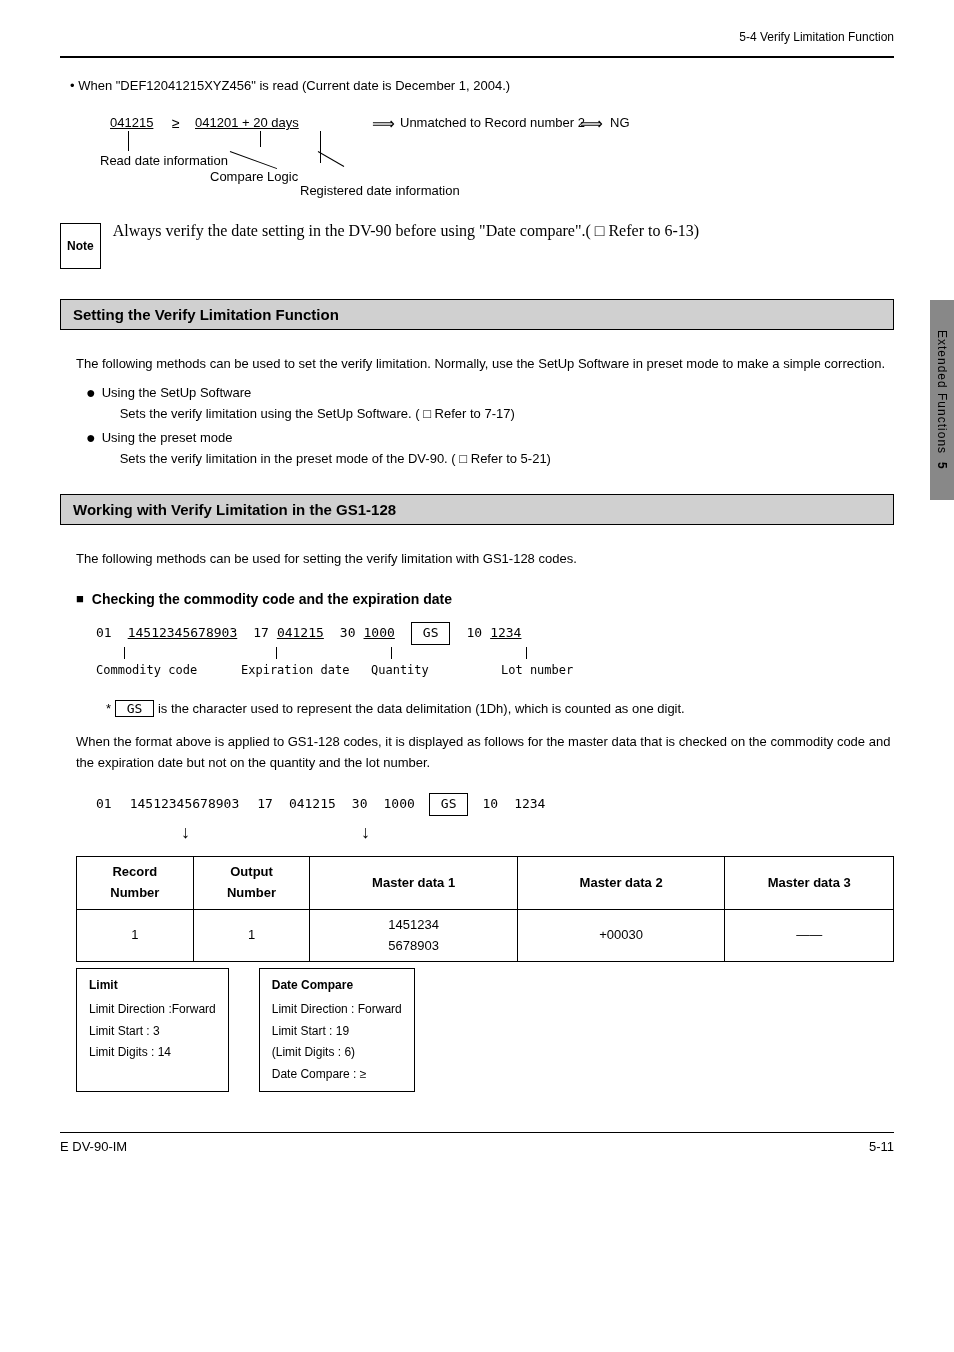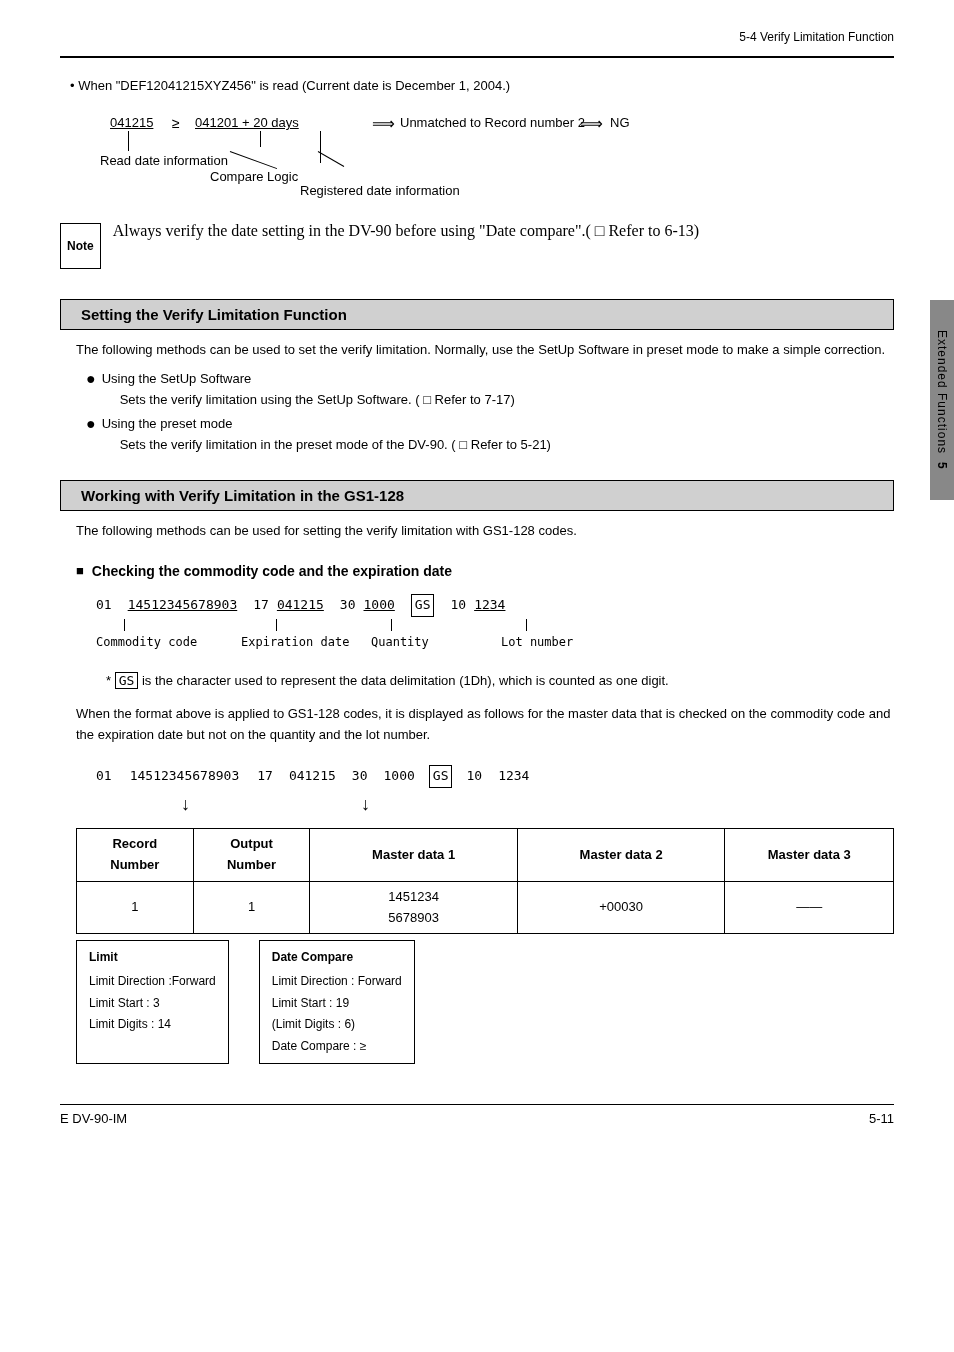--- a/index.html
+++ b/index.html
@@ -46,24 +46,24 @@
       white-space: nowrap;
       margin-top: 1px;
     }
     .note-text {
       font-size: 16px;
       font-family: Liberation Serif, serif;
     }
     .section-header {
       background: #d0d0d0;
       border: 1px solid #000;
-      padding: 6px 20px;
+      padding: 6px 12px;
       font-size: 15px;
       font-weight: bold;
-      margin-bottom: 10px;
+      margin-bottom: 24px;
     }
     .section-body {
       margin: 0 0 10px 16px;
       font-size: 13px;
       line-height: 1.6;
     }
     .bullet-list {
       margin: 8px 0 8px 10px;
       list-style: none;
     }
@@ -90,21 +90,21 @@
       font-weight: bold;
       margin: 18px 0 12px 0;
     }
     .subsection-header::before {
       content: '■';
       font-size: 13px;
     }
     .underline { text-decoration: underline; }
     .gs-box {
       border: 1px solid #000;
-      padding: 0 3px;
+      padding: 0 11px;
       font-family: monospace;
       font-size: 13px;
     }
     .asterisk-note {
       margin: 10px 0 0 30px;
       font-size: 13px;
     }
     .para {
       margin: 12px 0 12px 0;
       font-size: 13px;

